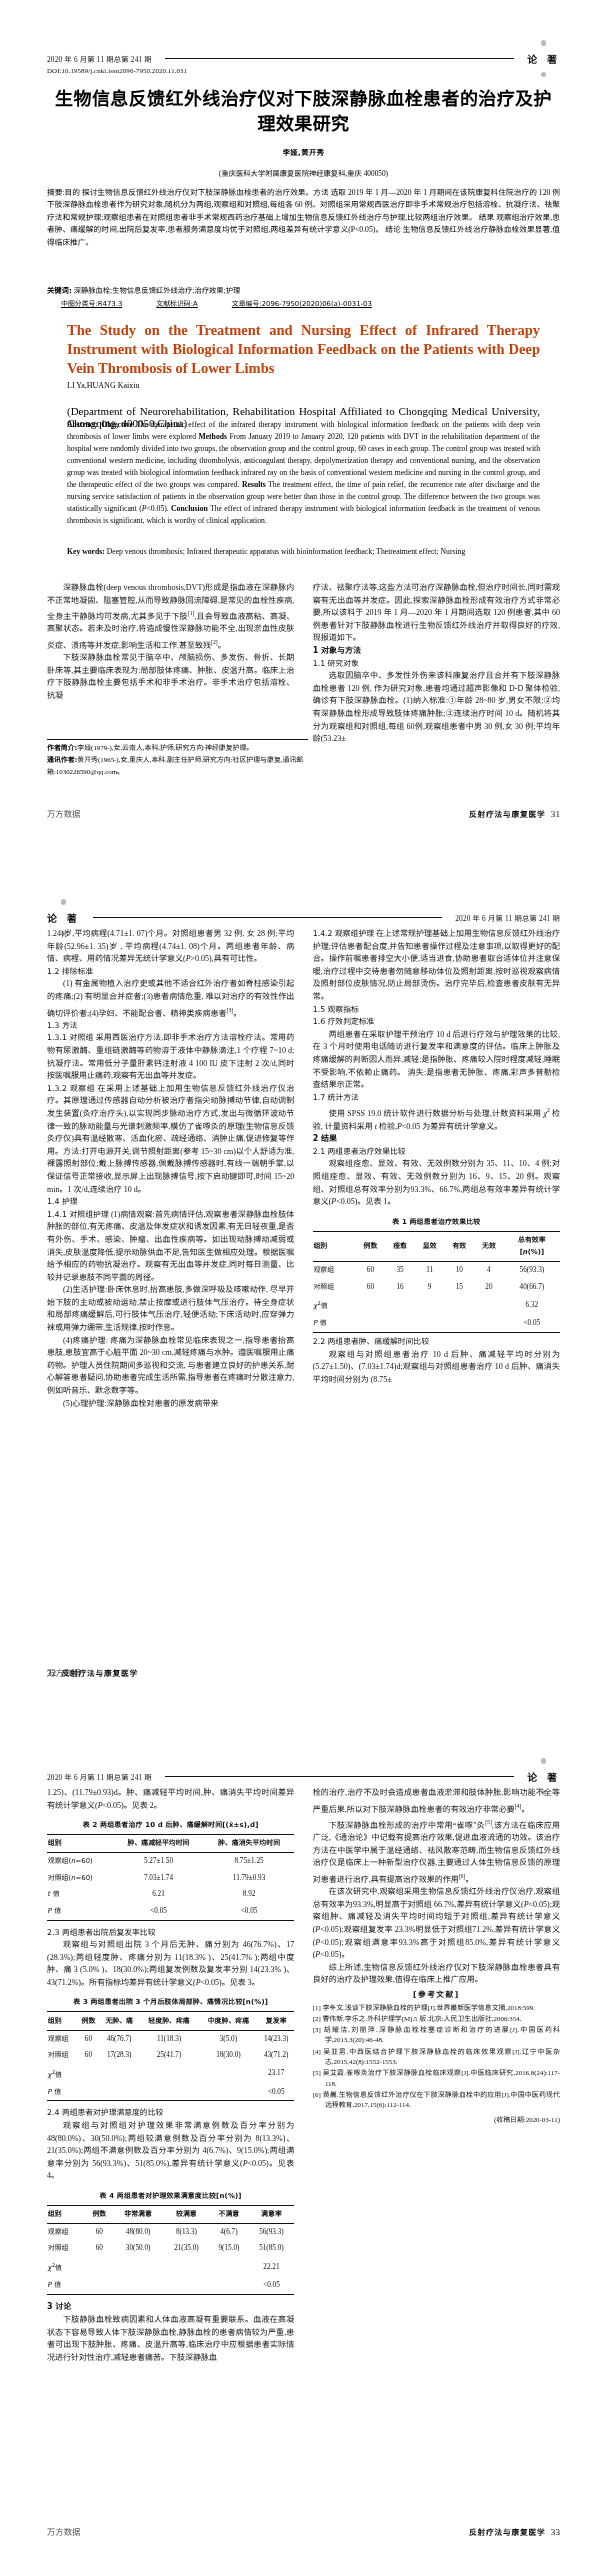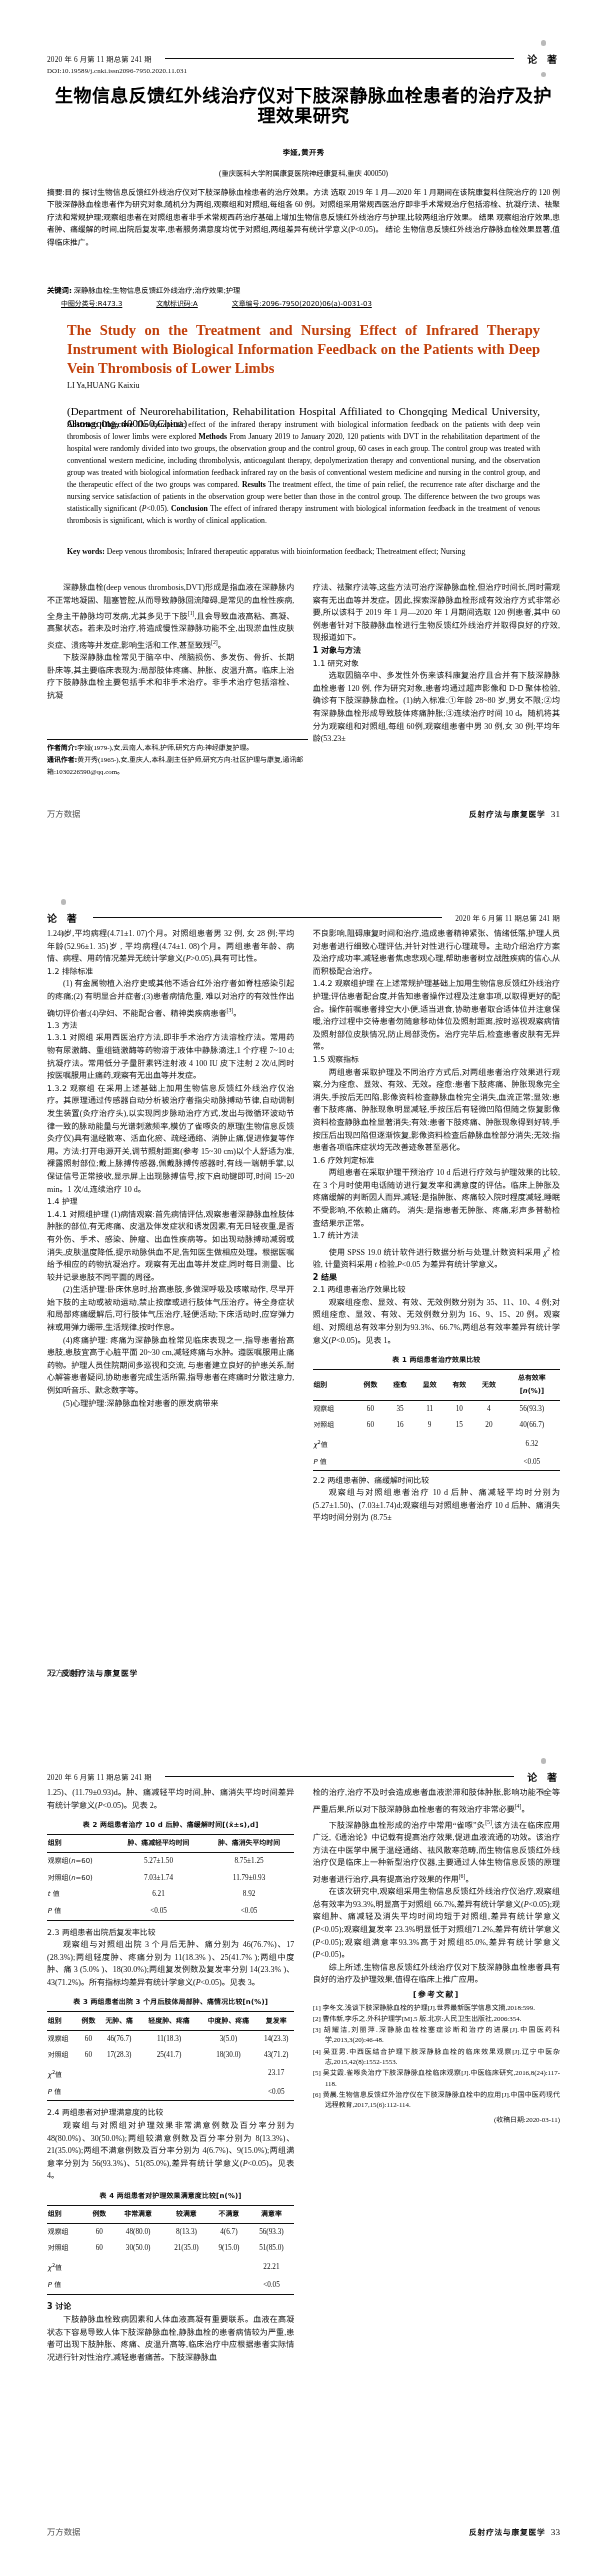--- a/index.html
+++ b/index.html
@@ -17,21 +17,21 @@
   .runhead .rule{flex:1;height:1.5px;background:#111;}
   .runhead .lunzhu{display:flex;align-items:center;gap:5.4px;white-space:nowrap;flex-direction:column;}
   .runhead .lunzhu .t{font-family:"DejaVu Sans","Liberation Sans",sans-serif;
                       font-weight:bold;font-size:10px;letter-spacing:3.1px;color:#111;}
   .dot{width:5.4px;height:5.4px;border-radius:50%;background:#b9b9b9;display:inline-block;}
 
   
   .doi{position:absolute;left:47px;top:67px;font-size:6.9px;color:#111;letter-spacing:0.1px;}
   .title-cn{position:absolute;left:47px;right:47px;top:86px;text-align:center;
             font-family:"DejaVu Sans","Liberation Sans",sans-serif;font-weight:bold;
-            font-size:18px;line-height:20px;color:#000;letter-spacing:0.4px;}
+            font-size:18px;line-height:25px;color:#000;letter-spacing:0.4px;}
   .authors-cn{position:absolute;left:47px;right:47px;top:147px;text-align:center;
               font-family:"DejaVu Sans","Liberation Sans",sans-serif;font-weight:bold;
               font-size:7.3px;letter-spacing:0.4px;}
   .affil-cn{position:absolute;left:47px;right:47px;top:168px;text-align:center;
             font-size:7.3px;}
   .abs-cn{position:absolute;left:47px;right:47px;top:187px;font-size:7.7px;line-height:12.4px;
           text-align:justify;text-justify:inter-ideograph;}
   .kw-cn{position:absolute;left:47px;right:47px;top:285px;font-size:7.3px;line-height:11.5px;}
   .kw-cn b{font-family:"DejaVu Sans","Liberation Sans",sans-serif;}
   .clc{position:absolute;left:61px;right:47px;top:298px;font-size:7.3px;display:flex;gap:34px;text-decoration:underline;}
@@ -174,24 +174,22 @@
         <p><span class="subsec" style="display:inline">1.3.1  对照组</span><span>  采用西医治疗方法,即非手术治疗方法溶栓疗法。常用药物有尿激酶、重组链激酶等药物溶于液体中静脉滴注,1 个疗程 7~10 d;抗凝疗法。常用低分子量肝素钙注射液 4 100 IU 皮下注射 2 次/d,同时按医嘱服用止痛药,观察有无出血等并发症。</span></p>
         <p><span class="subsec" style="display:inline">1.3.2  观察组</span><span>  在采用上述基础上加用生物信息反馈红外线治疗仪治疗。其原理通过传感器自动分析被治疗者指尖动脉搏动节律,自动调制发生装置(灸疗治疗头),以实现同步脉动治疗方式,发出与微循环波动节律一致的脉动能量与光谱刺激频率,模仿了雀啄灸的原理(生物信息反馈灸疗仪)具有温经散寒、活血化瘀、疏经通络、消肿止痛,促进修复等作用。方法:打开电源开关,调节照射距离(参考 15~30 cm)以个人舒适为准,裸露照射部位;戴上脉搏传感器,佩戴脉搏传感器时,有线一端朝手掌,以保证信号正常接收,显示屏上出现脉搏信号,按下启动键即可,时间 15~20 min。1 次/d,连续治疗 10 d。</span></p>
         <p class="subsec">1.4  护理</p>
         <p><span class="subsec" style="display:inline">1.4.1  对照组护理</span><span> (1)病情观察:首先病情评估,观察患者深静脉血栓肢体肿胀的部位,有无疼痛、皮温及伴发症状和诱发因素,有无日轻夜重,是否有外伤、手术、感染、肿瘤、出血性疾病等。如出现动脉搏动减弱或消失,皮肤温度降低,提示动脉供血不足,告知医生做相应处理。根据医嘱给予相应的药物抗凝治疗。观察有无出血等并发症,同时每日测量、比较并记录患肢不同平面的周径。</span></p>
         <p class="ind">(2)生活护理:卧床休息时,抬高患肢,多做深呼吸及咳嗽动作, 尽早开始下肢的主动或被动运动,禁止按摩或进行肢体气压治疗。待全身症状和局部疼痛缓解后,可行肢体气压治疗,轻便活动;下床活动时,应穿弹力袜或用弹力绷带,生活规律,按时作息。</p>
         <p class="ind">(4)疼痛护理: 疼痛为深静脉血栓常见临床表现之一,指导患者抬高患肢,患肢宜高于心脏平面 20~30 cm,减轻疼痛与水肿。遵医嘱服用止痛药物。护理人员住院期间多巡视和交流, 与患者建立良好的护患关系,耐心解答患者疑问,协助患者完成生活所需,指导患者在疼痛时分散注意力,例如听音乐、默念数字等。</p>
         <p class="ind">(5)心理护理:深静脉血栓对患者的原发病带来</p>
       </div>
 
       <div class="col">
-        <p>不良影响,阻碍康复时间和治疗,造成患者精神紧张、情绪低落,护理人员对患者进行细致心理评估,并针对性进行心理疏导。主动介绍治疗方案及治疗成功率,减轻患者焦虑悲观心理,帮助患者树立战胜疾病的信心,从而积极配合治疗。</p>
         <p><span class="subsec" style="display:inline">1.4.2  观察组护理</span><span> 在上述常规护理基础上加用生物信息反馈红外线治疗护理;评估患者配合度,并告知患者操作过程及注意事项,以取得更好的配合。操作前嘱患者排空大小便,适当进食,协助患者取合适体位并注意保暖,治疗过程中交待患者勿随意移动体位及照射距离,按时巡视观察病情及照射部位皮肤情况,防止局部烫伤。治疗完毕后,检查患者皮肤有无异常。</span></p>
         <p class="subsec">1.5  观察指标</p>
-        <p class="ind">两组患者采取护理及不同治疗方式后,对两组患者治疗效果进行观察,分为痊愈、显效、有效、无效。痊愈:患者下肢疼痛、肿胀现象完全消失,手按后无凹陷,影像资料检查静脉血栓完全消失,血流正常;显效:患者下肢疼痛、肿胀现象明显减轻,手按压后有轻微凹陷但随之恢复影像资料检查静脉血栓显著消失;有效:患者下肢疼痛、肿胀现象得到好转,手按压后出现凹陷但逐渐恢复,影像资料检查后静脉血栓部分消失;无效:指患者各项临床症状均无改善迹象甚至恶化。</p>
         <p class="subsec">1.6  疗效判定标准</p>
         <p class="ind">两组患者在采取护理干预治疗 10 d 后进行疗效与护理效果的比较,在 3 个月时使用电话随访进行复发率和满意度的评估。临床上肿胀及疼痛缓解的判断因人而异,减轻:是指肿胀、疼痛较入院时程度减轻,睡眠不受影响,不依赖止痛药。 消失:是指患者无肿胀、疼痛,彩声多普勒检查结果示正常。</p>
         <p class="subsec">1.7  统计方法</p>
         <p class="ind">使用 SPSS 19.0 统计软件进行数据分析与处理,计数资料采用 <i>χ</i><sup>2</sup> 检验, 计量资料采用 <i>t</i> 检验,<i>P</i>&lt;0.05 为差异有统计学意义。</p>
         <p class="sec">2  结果</p>
         <p class="subsec">2.1  两组患者治疗效果比较</p>
         <p class="ind">观察组痊愈、显效、有效、无效例数分别为 35、11、10、4 例;对照组痊愈、显效、有效、无效例数分别为 16、9、15、20 例。观察组、对照组总有效率分别为93.3%、66.7%,两组总有效率差异有统计学意义(<i>P</i>&lt;0.05)。见表 1。</p>
 
         <div class="tbl-wrap">
           <div class="tbl-cap">表 1    两组患者治疗效果比较</div>

